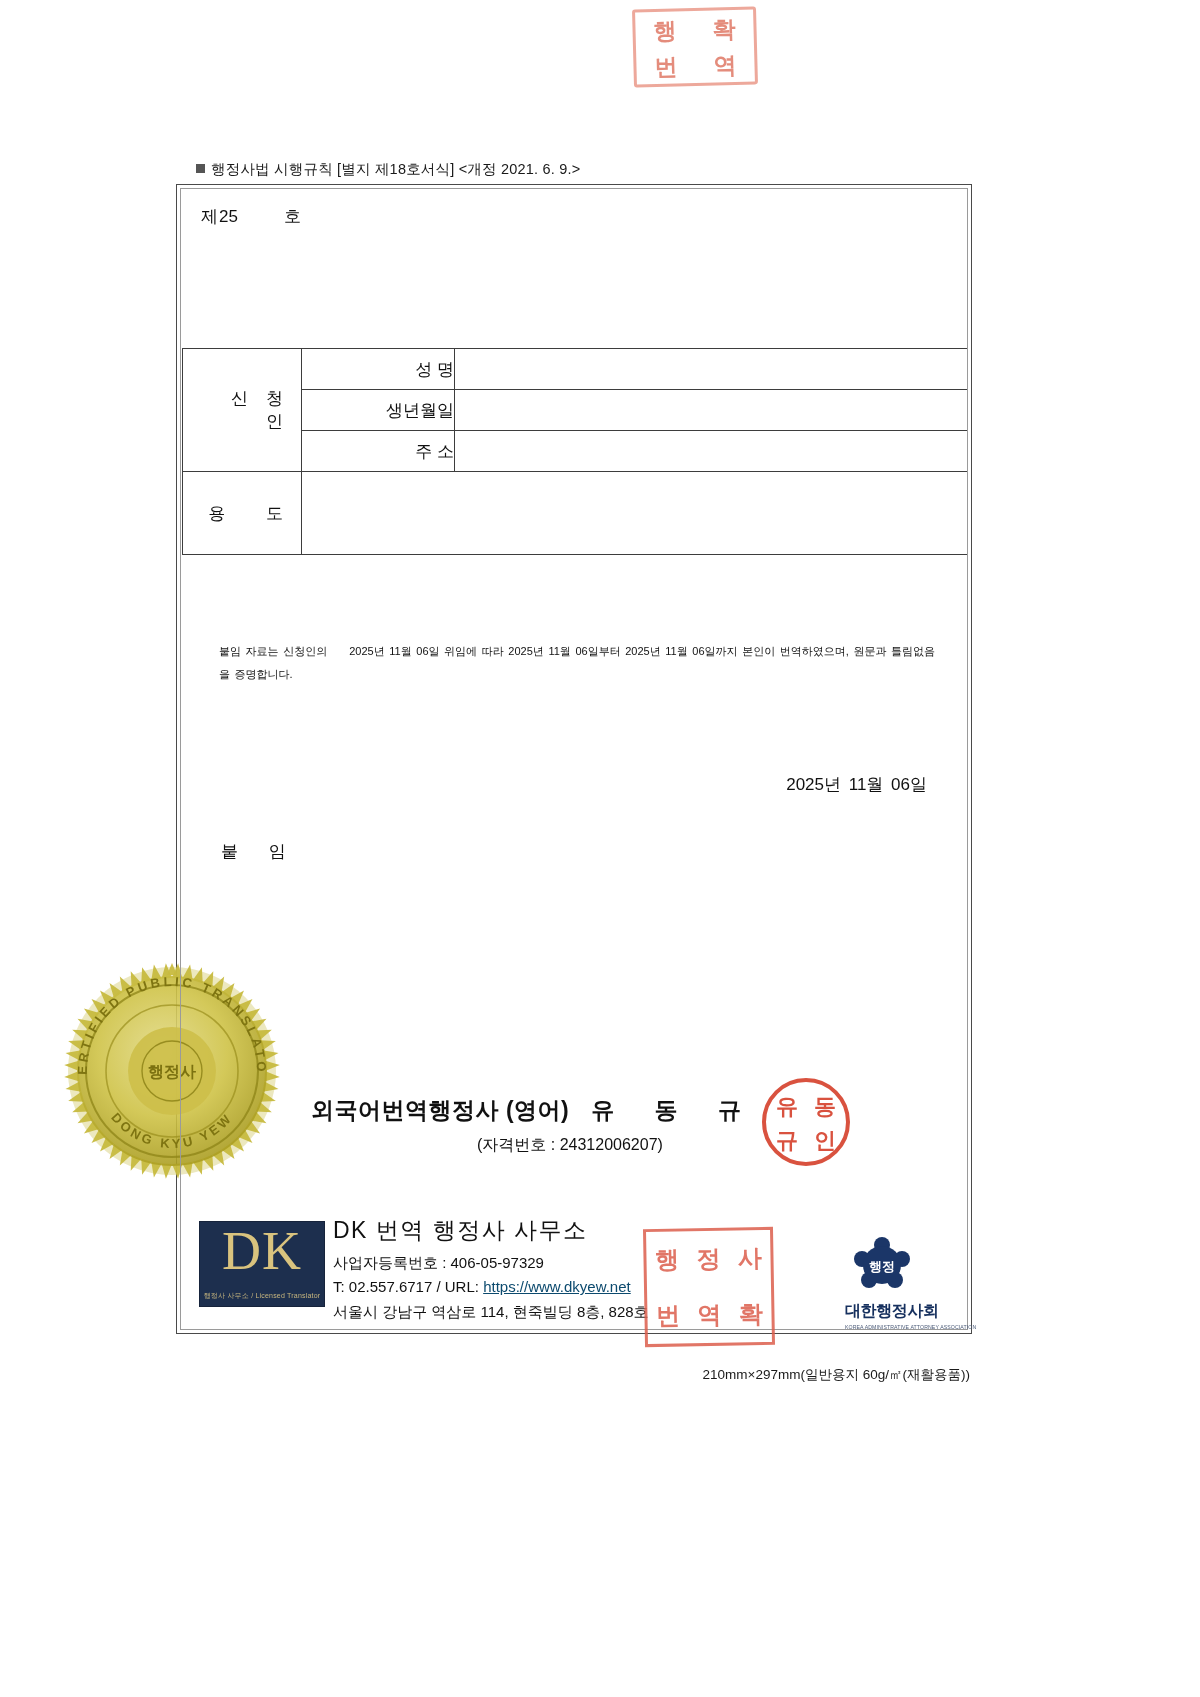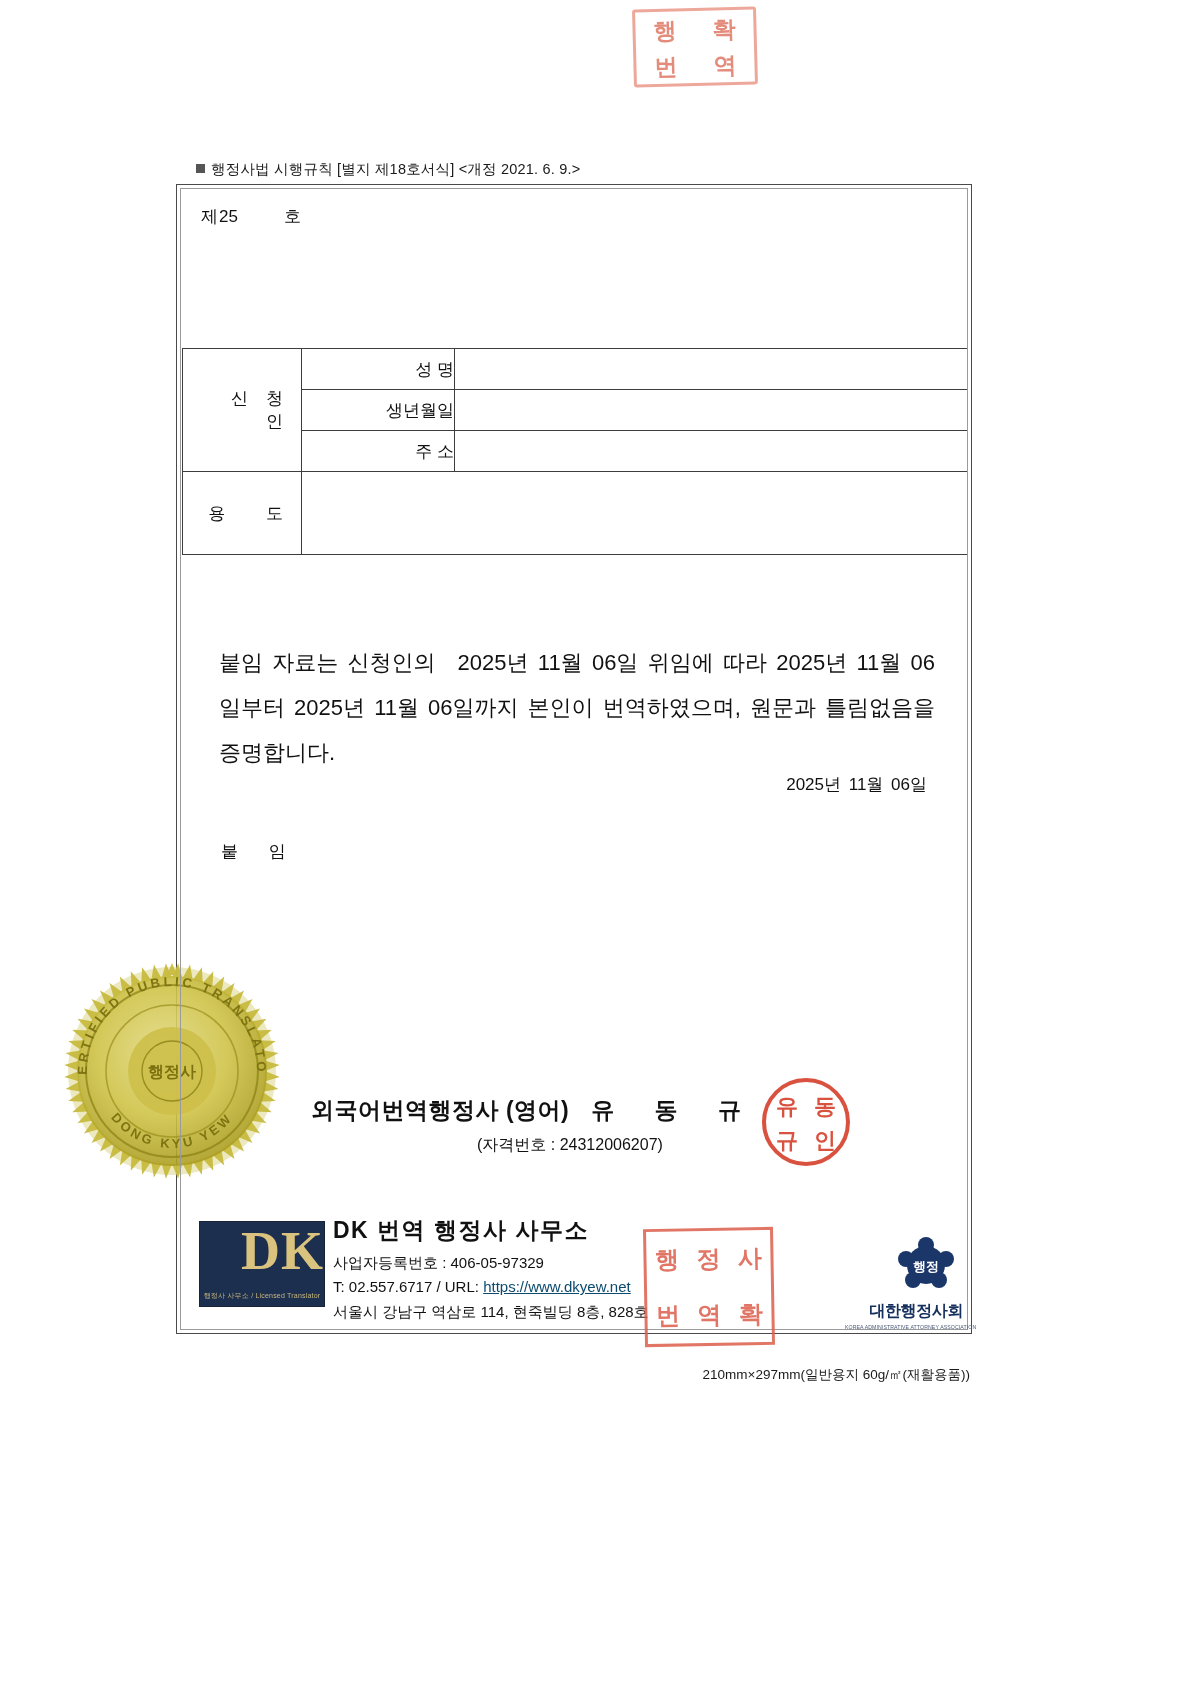--- a/index.html
+++ b/index.html
@@ -130,21 +130,21 @@
   .tbl td.field { width: 152px; }
   .tbl td.value { border-left: 1px solid #3d3d3d; }
   .tbl tr.use-row td { height: 82px; }
 
   
   .body-text {
     position: absolute;
     left: 42px;
     right: 36px;
     top: 455px;
-    font-size: 22px;
+    font-size: 11px;
     line-height: 2.05;
     text-align: justify;
     word-spacing: 1.5px;
   }
   .body-text .gap { display: inline-block; width: 22px; }
 
   
   .date-line {
     position: absolute;
     right: 44px;
@@ -217,42 +217,42 @@
     top: 6px;
     width: 124px;
     height: 84px;
     background: #1d2f4e;
     border: 1px solid #16233b;
     overflow: hidden;
   }
   .dk-logo .dk-text {
     position: absolute;
     left: 0; right: 0; top: 2px;
-    text-align: right;
+    text-align: center;
     font-family: "Liberation Serif", "DejaVu Serif", serif;
-    font-weight: 700;
+    font-weight: 400;
     font-size: 54px;
     line-height: 1;
     color: #d9c37e;
     letter-spacing: 1px;
   }
   .dk-logo .dk-sub {
     position: absolute;
     left: 0; right: 0; bottom: 5px;
     text-align: center;
     font-size: 7px;
     color: #c9b徹;
     color: #c8b77f;
     letter-spacing: .2px;
     white-space: nowrap;
   }
   .office-info { position: absolute; left: 134px; top: 0; width: 600px; }
   .office-name {
     font-size: 23px;
-    font-weight: 700;
+    font-weight: 400;
     letter-spacing: 1.5px;
     margin-bottom: 5px;
   }
   .office-line {
     font-size: 15px;
     line-height: 1.62;
     color: #111;
     white-space: nowrap;
   }
   .office-line a, .office-line .url {
@@ -284,21 +284,21 @@
     align-items: center;
     justify-content: center;
   }
 
   
   .assoc {
     position: absolute;
     left: 845px;
     top: 1232px;
     width: 118px;
-    text-align: right;
+    text-align: left;
     z-index: 5;
   }
   .assoc-name {
     font-size: 16px;
     font-weight: 700;
     color: #16305e;
     letter-spacing: -.4px;
     margin-top: 1px;
   }
   .assoc-sub {

